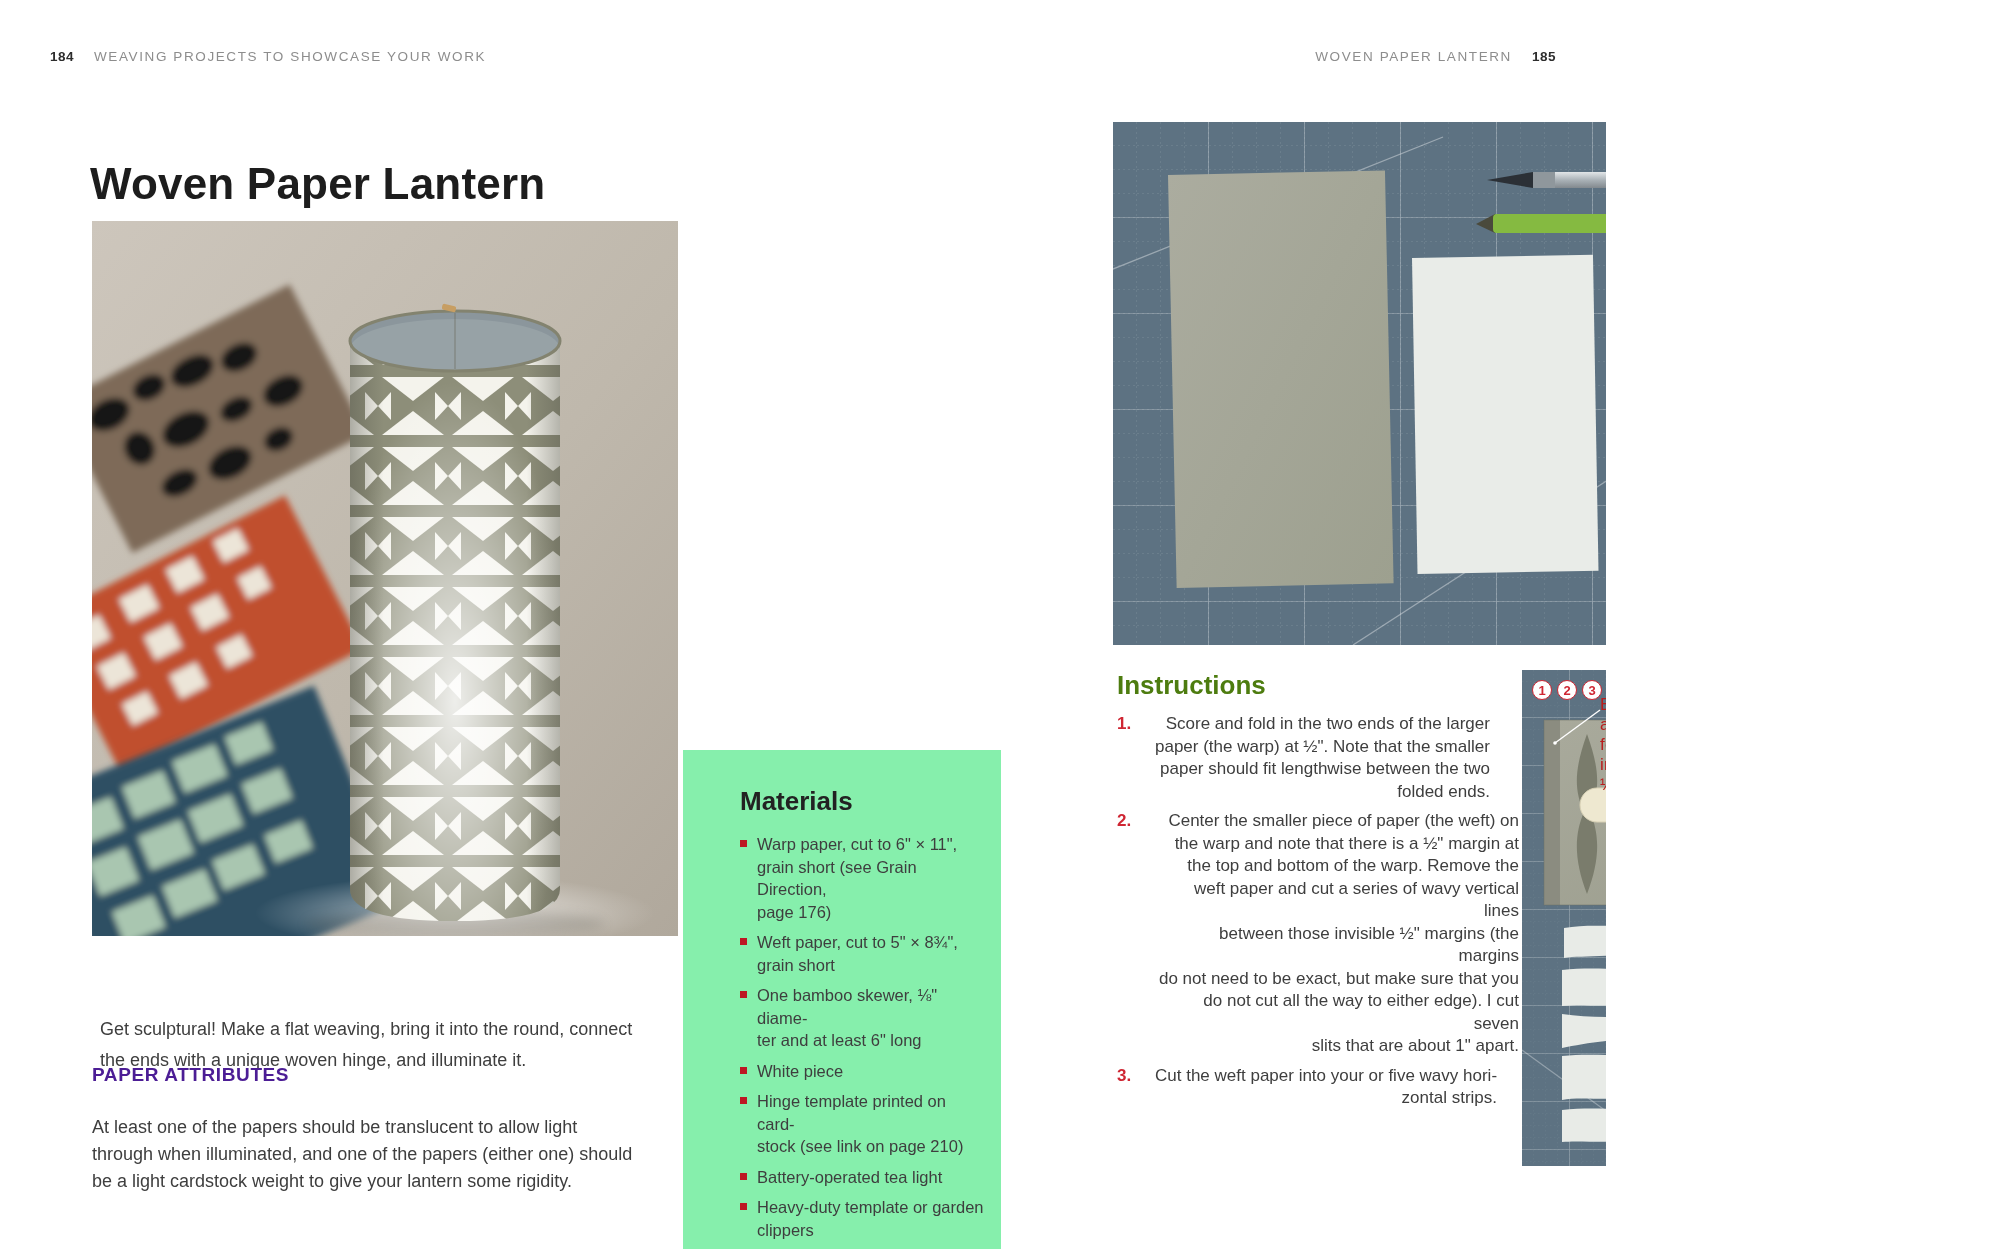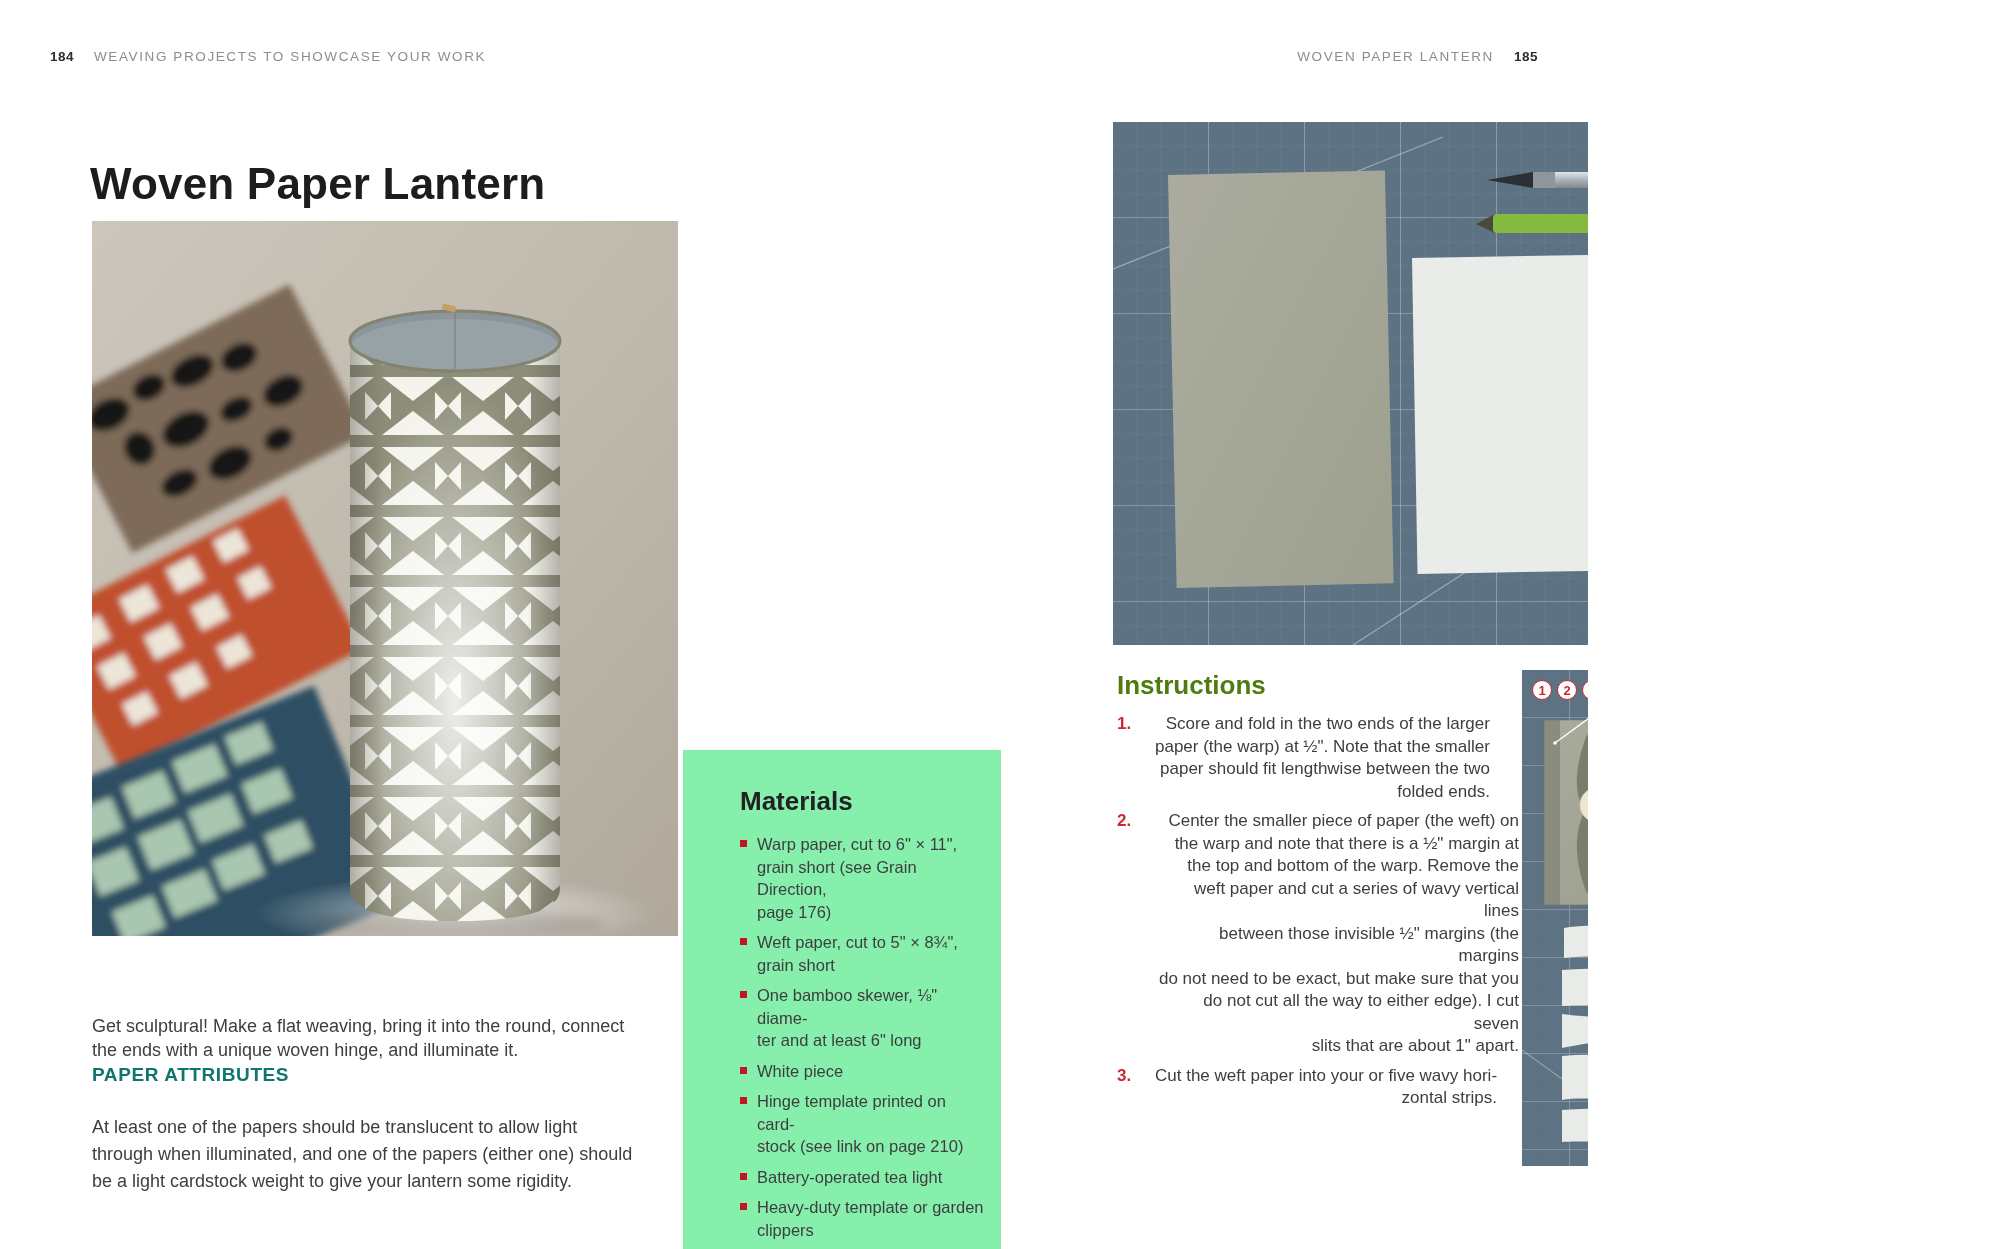--- a/index.html
+++ b/index.html
@@ -1,39 +1,39 @@
 <!DOCTYPE html>
 <html><head>
 <meta charset="utf-8">
 <style>
   html,body{margin:0;padding:0;background:#ffffff;}
   .spread{position:relative;width:1588px;height:1249px;background:#ffffff;overflow:hidden;
-          font-family:"Liberation Sans",sans-serif;color:#3e3e3e;}
+          font-family:"Liberation Sans",sans-serif;color:#3e3e3e;padding-left:18px;}
 
   
   .runhead{position:absolute;top:49px;display:flex;align-items:baseline;gap:20px;
            font-size:13.5px;letter-spacing:1.6px;color:#8d8d8d;}
   .runhead.left{left:50px;}
   .runhead.right{right:50px;}
   .folio{color:#2d2d2d;font-weight:bold;letter-spacing:0.5px;}
 
   
   .title{position:absolute;left:90px;top:130px;font-size:44px;font-weight:bold;color:#1d1d1d;
          letter-spacing:0.2px;}
 
   
   .photo{position:absolute;display:block;}
   #photo-lantern{left:92px;top:221px;}
   #photo-materials{left:1113px;top:122px;}
   #photo-steps{left:1522px;top:670px;}
 
   
-  .intro{position:absolute;left:92px;top:996px;font-size:18px;line-height:24px;white-space:pre-line;}
+  .intro{position:absolute;left:100px;top:996px;font-size:18px;line-height:31px;white-space:pre-line;}
   .attr-head{position:absolute;left:92px;top:1064px;font-size:19px;font-weight:bold;
-             color:#0f766e;letter-spacing:0.6px;}
+             color:#4c1d95;letter-spacing:0.6px;}
   .attr-body{position:absolute;left:92px;top:1096px;font-size:18px;line-height:27px;white-space:pre-line;}
 
   
   .materials{position:absolute;left:683px;top:750px;width:318px;height:499px;background:#86efac;}
   .materials h2{margin:36px 0 16px 57px;font-size:26px;font-weight:bold;color:#222222;}
   .mat-list{margin:0 14px 0 57px;}
   .mat-item{display:flex;gap:10px;margin-bottom:8px;font-size:16.5px;line-height:22.5px;color:#3e3e3e;}
   .bullet{width:7px;height:7px;background:#bd1823;margin-top:7px;flex:none;}
   .mat-text{white-space:pre-line;}
 

